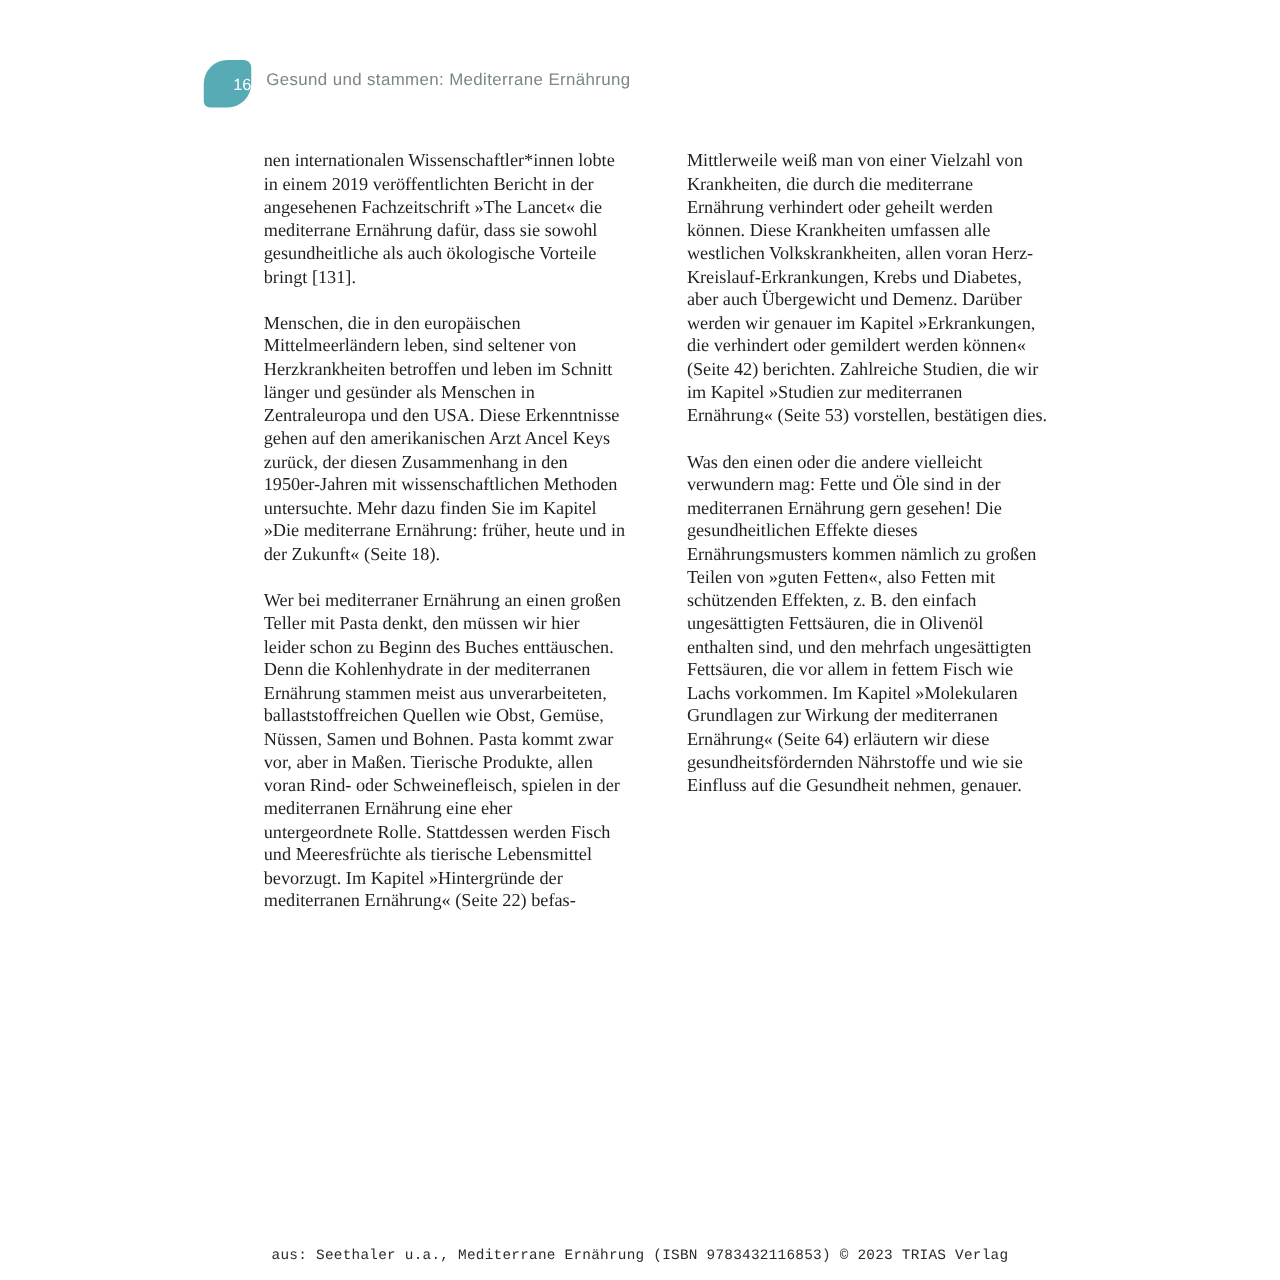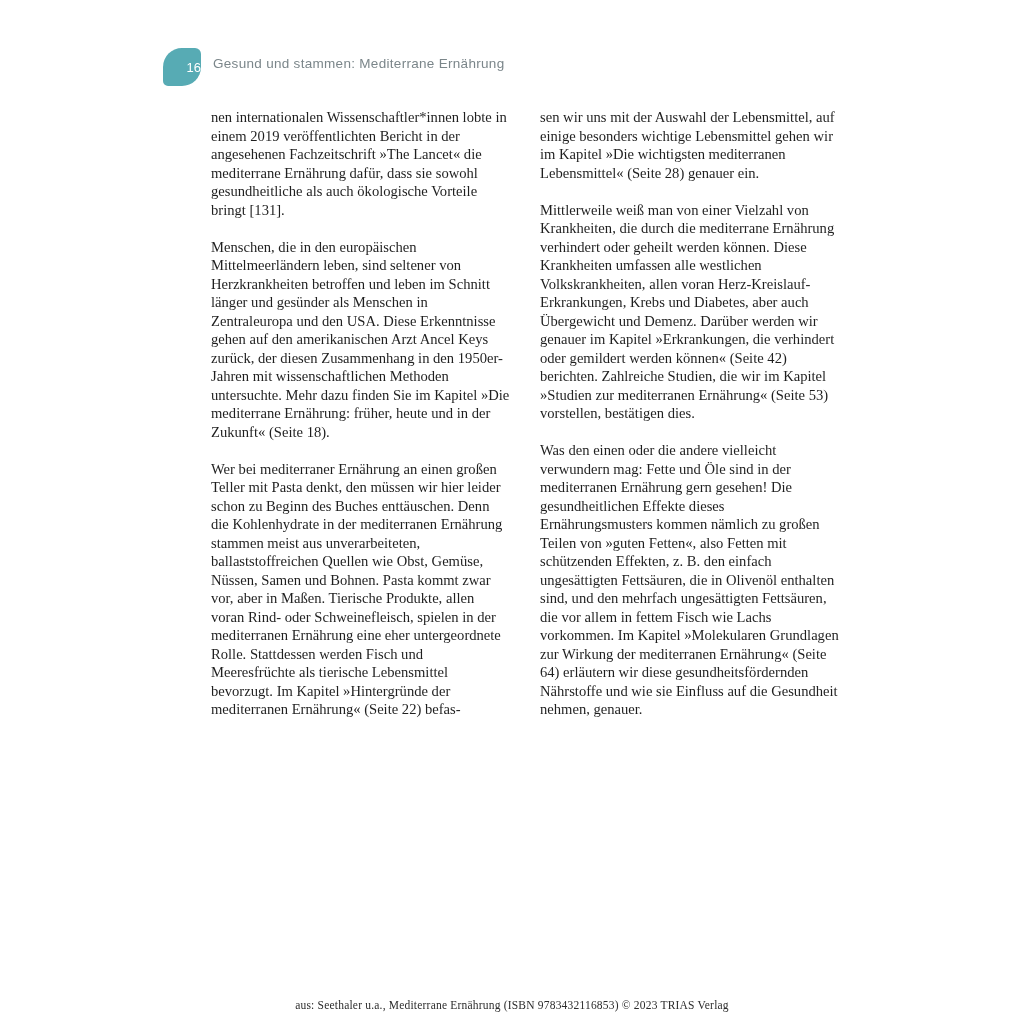--- a/index.html
+++ b/index.html
@@ -21,23 +21,23 @@
     display: flex; align-items: center; justify-content: flex-end;
   }
   .running-head {
     position: absolute; left: 213px; top: 56px;
     font-family: "Liberation Sans", sans-serif;
     font-size: 13.5px;
     color: #7b868a;
     letter-spacing: 0.3px;
   }
   .columns {
-    position: absolute; left: 211px; top: 108px;
+    position: absolute; left: 211px; top: 120px;
     width: 628px;
-    display: flex; gap: 30px;
+    display: flex; gap: 49px;
   }
   .col { flex: 1; min-width: 0; }
   .col p {
     margin: 0 0 18.5px 0;
     font-size: 14.6px;
     line-height: 18.5px;
     color: #1f1f1f;
     text-align: left;
     hyphens: auto;
     -webkit-hyphens: auto;
@@ -47,21 +47,21 @@
     font-weight: 400;
     color: #b6954a;
     font-size: 20px;
     line-height: 26px;
     margin: 18px 0 14px 0;
   }
   .footer-credit {
     position: absolute; left: 0; bottom: 13px;
     width: 100%;
     text-align: center;
-    font-family: Liberation Serif, serif;
+    font-family: Liberation Mono, monospace;
     font-size: 11.5px;
     color: #2b2b2b;
     letter-spacing: 0.2px;
   }
 </style>
 </head>
 <body>
 
 <div class="page-number-badge">
   <span>16</span>
@@ -69,19 +69,18 @@
 
 <div class="running-head">Gesund und stammen: Mediterrane Ernährung</div>
 
 <div class="columns">
   <div class="col">
     <p>nen internationalen Wissenschaftler*innen lobte in einem 2019 veröffentlichten Bericht in der angesehenen Fachzeitschrift »The Lancet« die mediterrane Ernährung dafür, dass sie sowohl gesundheitliche als auch ökologische Vorteile bringt [131].</p>
     <p>Menschen, die in den europäischen Mittelmeerländern leben, sind seltener von Herzkrankheiten betroffen und leben im Schnitt länger und gesünder als Menschen in Zentraleuropa und den USA. Diese Erkenntnisse gehen auf den amerikanischen Arzt Ancel Keys zurück, der diesen Zusammenhang in den 1950er-Jahren mit wissenschaftlichen Methoden untersuchte. Mehr dazu finden Sie im Kapitel »Die mediterrane Ernährung: früher, heute und in der Zukunft« (Seite 18).</p>
     <p>Wer bei mediterraner Ernährung an einen großen Teller mit Pasta denkt, den müssen wir hier leider schon zu Beginn des Buches enttäuschen. Denn die Kohlenhydrate in der mediterranen Ernährung stammen meist aus unverarbeiteten, ballaststoffreichen Quellen wie Obst, Gemüse, Nüssen, Samen und Bohnen. Pasta kommt zwar vor, aber in Maßen. Tierische Produkte, allen voran Rind- oder Schweinefleisch, spielen in der mediterranen Ernährung eine eher untergeordnete Rolle. Stattdessen werden Fisch und Meeresfrüchte als tierische Lebensmittel bevorzugt. Im Kapitel »Hintergründe der mediterranen Ernährung« (Seite 22) befas-</p>
   </div>
   <div class="col">
-    <p>sen wir uns mit der Auswahl der Lebensmittel, auf einige besonders wichtige Lebensmittel gehen wir im Kapitel »Die wichtigsten mediterranen Lebensmittel« (Seite 28) genauer ein.</p>
     <p>Mittlerweile weiß man von einer Vielzahl von Krankheiten, die durch die mediterrane Ernährung verhindert oder geheilt werden können. Diese Krankheiten umfassen alle westlichen Volkskrankheiten, allen voran Herz-Kreislauf-Erkrankungen, Krebs und Diabetes, aber auch Übergewicht und Demenz. Darüber werden wir genauer im Kapitel »Erkrankungen, die verhindert oder gemildert werden können« (Seite 42) berichten. Zahlreiche Studien, die wir im Kapitel »Studien zur mediterranen Ernährung« (Seite 53) vorstellen, bestätigen dies.</p>
     <p>Was den einen oder die andere vielleicht verwundern mag: Fette und Öle sind in der mediterranen Ernährung gern gesehen! Die gesundheitlichen Effekte dieses Ernährungsmusters kommen nämlich zu großen Teilen von »guten Fetten«, also Fetten mit schützenden Effekten, z. B. den einfach ungesättigten Fettsäuren, die in Olivenöl enthalten sind, und den mehrfach ungesättigten Fettsäuren, die vor allem in fettem Fisch wie Lachs vorkommen. Im Kapitel »Molekularen Grundlagen zur Wirkung der mediterranen Ernährung« (Seite 64) erläutern wir diese gesundheitsfördernden Nährstoffe und wie sie Einfluss auf die Gesundheit nehmen, genauer.</p>
   </div>
 </div>
 
 <div class="footer-credit">aus: Seethaler u.a., Mediterrane Ernährung (ISBN 9783432116853) © 2023 TRIAS Verlag</div>
 
 </body></html>

